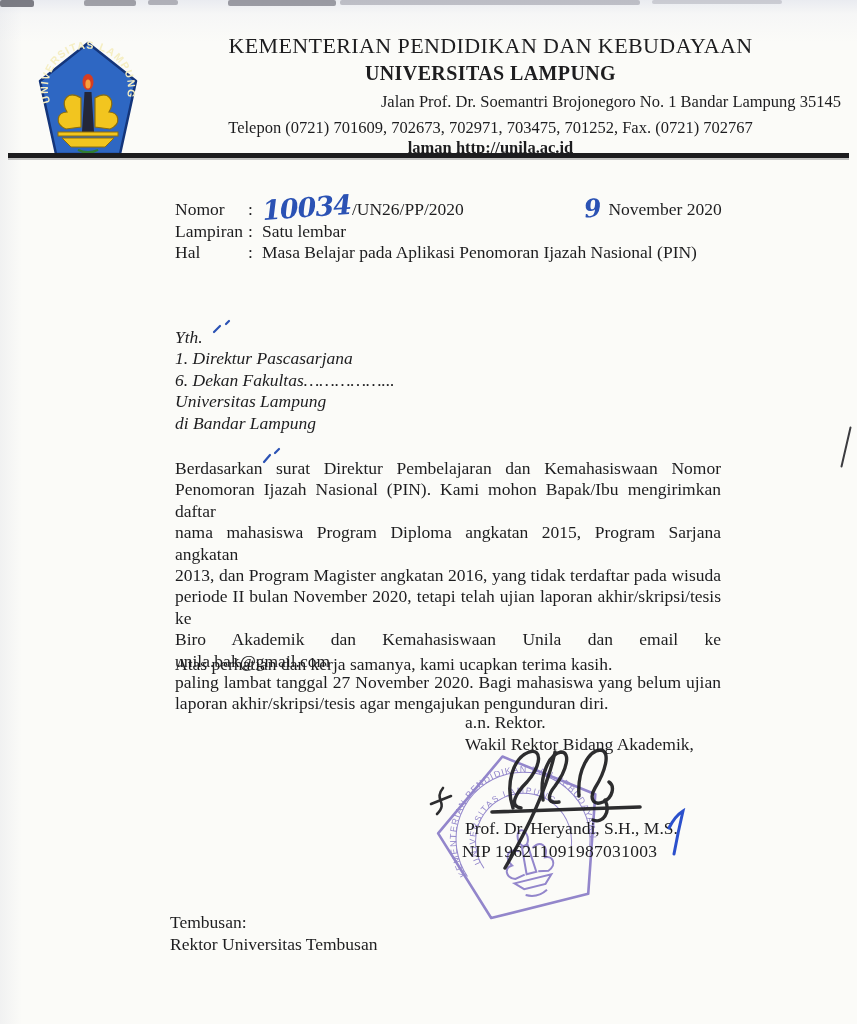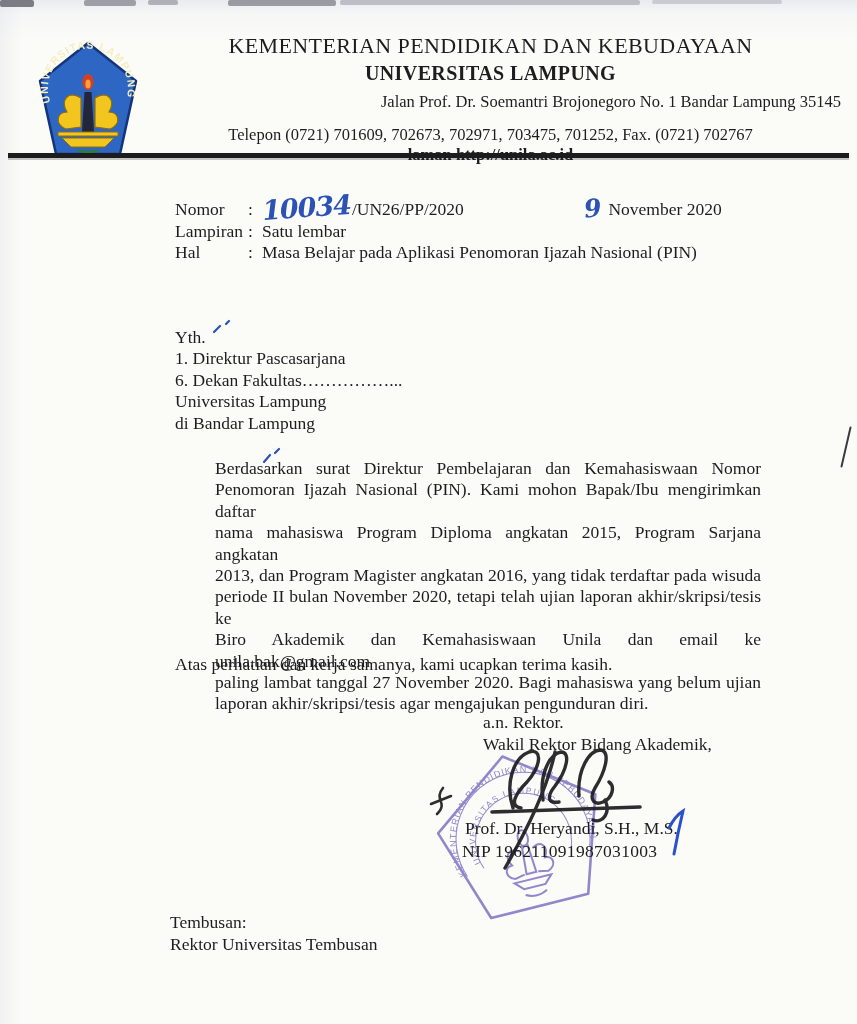--- a/index.html
+++ b/index.html
@@ -14,39 +14,39 @@
   }
   .abs{position:absolute;}
   
   .scan-smudge{position:absolute; top:0; border-radius:2px;}
   .edge-line{position:absolute; width:2px; height:42px; background:#3c3c40; transform:rotate(13deg); border-radius:1px;}
   
   .header-text{left:140px; right:16px; top:33px; text-align:center; line-height:1.18;}
   .h-ministry{font-size:22px; letter-spacing:.4px; white-space:nowrap;}
   .h-univ{font-size:20px; font-weight:bold; letter-spacing:.4px; margin-top:3px;}
   .h-addr{font-size:16.5px; margin-top:6px;text-align:right;}
-  .h-phone{font-size:16.5px; margin-top:14px;}
+  .h-phone{font-size:16.5px; margin-top:7px;}
   .h-web{font-size:16.5px; margin-top:1px;font-weight:bold;}
   .rule{left:8px; top:153px; width:841px; height:5px; background:#1c1c1e; box-shadow:0 2px 0 rgba(28,28,30,.25);}
   
   .meta{left:175px; top:196px; font-size:17.5px; line-height:21.5px;}
   .meta-row{display:flex; align-items:baseline;}
   .meta-label{width:73px; flex:0 0 73px;}
   .meta-sep{width:14px; flex:0 0 14px;}
   .hand{color:#2b52b4; font-style:italic; font-weight:bold; font-family:"DejaVu Serif",serif;}
   .hand-nomor{display:inline-block; font-size:27px; line-height:20px; transform:rotate(-4deg) translateY(2px); letter-spacing:-1px; margin-right:1px;}
   .date-line{left:584px; top:194px; font-size:17.5px; white-space:nowrap;}
   .hand-day{display:inline-block; font-size:25px; transform:rotate(-6deg); margin-right:7px; vertical-align:-2px;}
   
-  .recipient{left:175px; top:327px; font-size:17.5px; line-height:21.4px;}
-  .body-par{left:175px; top:458px; width:546px; font-size:17.5px; line-height:21.4px;margin-left:40px;}
+  .recipient{left:175px; top:327px; font-size:17.5px; line-height:21.4px;font-style:italic;}
+  .body-par{left:175px; top:458px; width:546px; font-size:17.5px; line-height:21.4px;}
   .jline{text-align:justify; text-align-last:justify; white-space:normal;}
   .closing{left:175px; top:654px; font-size:17.5px;}
   
-  .sigblock{left:483px; top:711px; font-size:17.5px; line-height:22px;}
+  .sigblock{left:465px; top:711px; font-size:17.5px; line-height:22px;}
   .sig-name{left:465px; top:818px; font-size:17.5px; white-space:nowrap; z-index:3;}
   .sig-nip{left:462px; top:841px; font-size:17.5px; letter-spacing:.3px; z-index:3;}
   .stamp-wrap{left:420px; top:742px; z-index:2; mix-blend-mode:multiply;}
   .sign-wrap{left:425px; top:738px; z-index:4;}
   .check-wrap{left:665px; top:808px; z-index:4;}
   .penmark{z-index:2;}
   
   .cc{left:170px; top:912px; font-size:17.5px; line-height:21.5px;}
   svg text{font-family:"Liberation Sans","DejaVu Sans",sans-serif;}
 </style>

